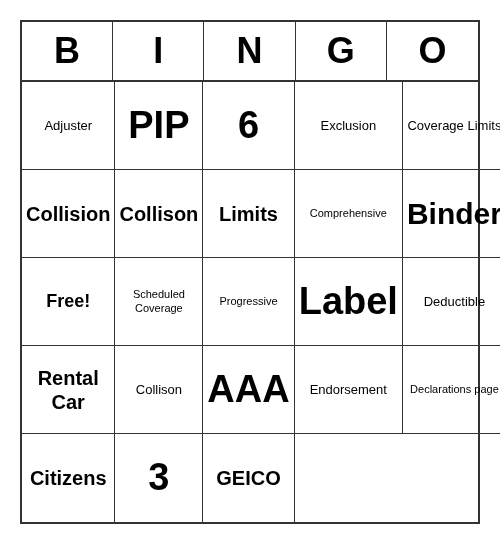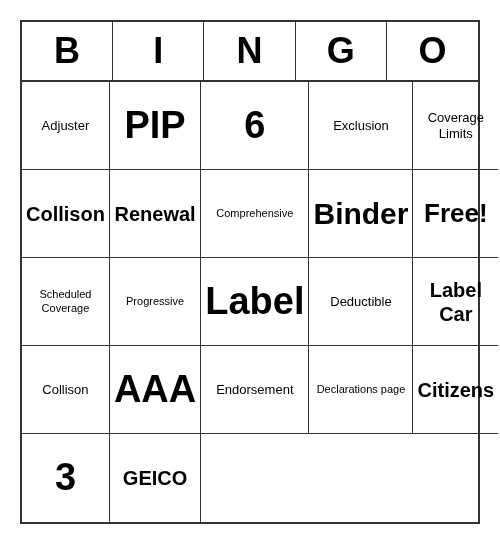--- a/index.html
+++ b/index.html
@@ -62,21 +62,21 @@
     }
     .cell-text.xlarge {
       font-size: 38px;
       font-weight: bold;
     }
     .cell-text.medium {
       font-size: 20px;
       font-weight: bold;
     }
     .cell-text.free {
-      font-size: 26px;
+      font-size: 18px;
       font-weight: bold;
     }
     .cell-text.small {
       font-size: 11px;
     }
   </style>
 </head>
 <body>
 
 <div class="bingo-card">
@@ -97,24 +97,27 @@
       <div class="bingo-cell">
         <span class="cell-text xlarge">6</span>
       </div>
       <div class="bingo-cell">
         <span class="cell-text">Exclusion</span>
       </div>
       <div class="bingo-cell">
         <span class="cell-text">Coverage Limits</span>
       </div>
       <div class="bingo-cell">
+        <span class="cell-text medium">Collision</span>
+      </div>
+      <div class="bingo-cell">
         <span class="cell-text medium">Collison</span>
       </div>
       <div class="bingo-cell">
-        <span class="cell-text medium">Renewal</span>
+        <span class="cell-text medium">Limits</span>
       </div>
       <div class="bingo-cell">
         <span class="cell-text small">Comprehensive</span>
       </div>
       <div class="bingo-cell">
         <span class="cell-text large">Binder</span>
       </div>
       <div class="bingo-cell">
         <span class="cell-text free">Free!</span>
       </div>
@@ -124,21 +127,21 @@
       <div class="bingo-cell">
         <span class="cell-text small">Progressive</span>
       </div>
       <div class="bingo-cell">
         <span class="cell-text xlarge">Label</span>
       </div>
       <div class="bingo-cell">
         <span class="cell-text">Deductible</span>
       </div>
       <div class="bingo-cell">
-        <span class="cell-text medium">Label Car</span>
+        <span class="cell-text medium">Rental Car</span>
       </div>
       <div class="bingo-cell">
         <span class="cell-text">Collison</span>
       </div>
       <div class="bingo-cell">
         <span class="cell-text xlarge">AAA</span>
       </div>
       <div class="bingo-cell">
         <span class="cell-text">Endorsement</span>
       </div>

